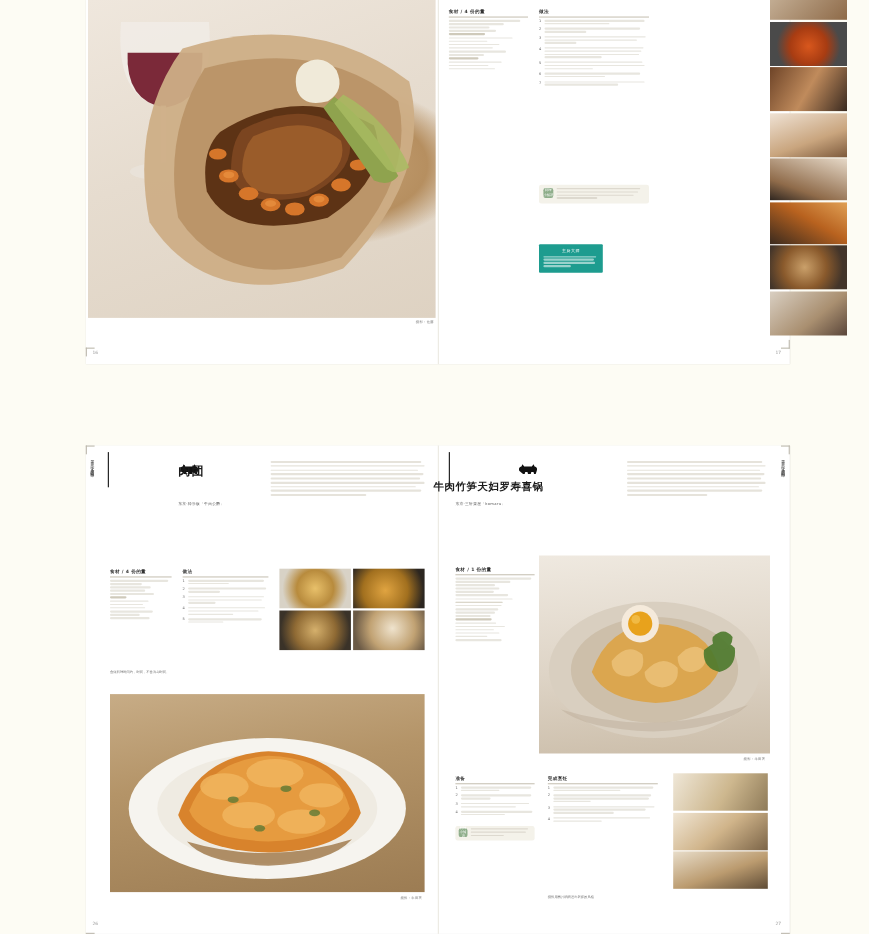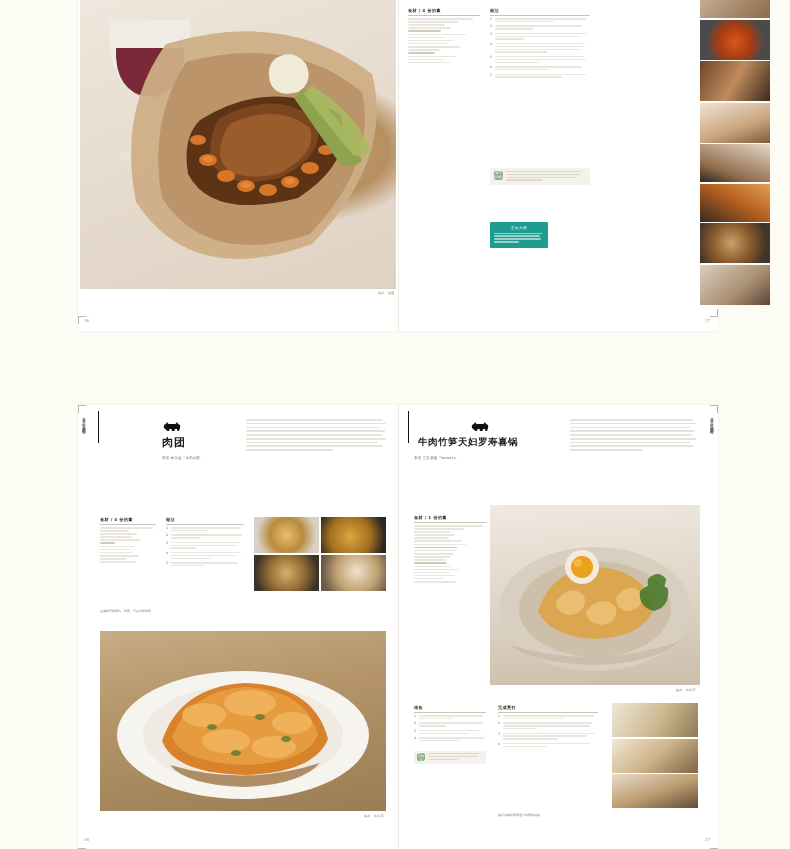--- a/index.html
+++ b/index.html
@@ -255,21 +255,21 @@
   <div class="markline" style="right:0;top:0;width:.6px;height:8px"></div>
   <div class="markline" style="left:0;bottom:0;width:8px;height:.6px"></div>
   <div class="markline" style="right:0;bottom:0;width:8px;height:.6px"></div>
 
   <div class="sidetext" style="left:4px;top:10px;height:110px">第二章  能让人上瘾的肉料理</div>
   <div class="rule-v" style="left:20px;top:6px;height:32px"></div>
 
   <svg class="cowicon" style="position:absolute;left:84px;top:16px" viewBox="0 0 40 22">
     <path d="M4 14 q-2 -7 4 -8 l2 -4 3 4 h14 l3 -4 2 4 q6 1 4 8 l-2 6 h-3 l-1 -4 h-4 l-1 4 h-5 l-1 -4 h-4 l-1 4 h-3 z" fill="#111"></path>
   </svg>
-  <div class="recipe-title" style="position:absolute;left:84px;top:30px">肉团</div>
+  <div class="recipe-title" style="position:absolute;left:84px;top:16px">肉团</div>
   <div class="byline" style="position:absolute;left:84px;top:48px">东京·神乐坂「牛肉公爵」</div>
 
   <div class="txtcol bodybars" style="left:168px;top:14px;width:140px">
     <div style="width:98%"></div>
         <div style="width:100%"></div>
         <div style="width:96%"></div>
     <div style="width:99%"></div>
         <div style="width:97%"></div>
         <div style="width:100%"></div>
     <div style="width:94%"></div>
@@ -367,21 +367,21 @@
       <path d="M70 134 q74 22 150 -2 q-20 22 -76 24 q-58 -2 -74 -22 z" fill="#8a5a22" opacity=".65"></path>
     </svg>
   </div>
   <div class="cap" style="left:286px;top:409px">摄影：牛田苍</div>
   <div class="folio" style="left:6px;top:432px">26</div>
 
   <div class="rule-v" style="left:330px;top:6px;height:32px"></div>
   <svg class="cowicon" style="position:absolute;left:392px;top:16px" viewBox="0 0 40 22">
     <path d="M4 14 q-2 -7 4 -8 l2 -4 3 4 h14 l3 -4 2 4 q6 1 4 8 l-2 6 h-3 l-1 -4 h-4 l-1 4 h-5 l-1 -4 h-4 l-1 4 h-3 z" fill="#111"></path>
   </svg>
-  <div class="recipe-title sm" style="position:absolute;left:340px;top:31px">牛肉竹笋天妇罗寿喜锅</div>
+  <div class="recipe-title sm" style="position:absolute;left:316px;top:31px">牛肉竹笋天妇罗寿喜锅</div>
   <div class="byline" style="position:absolute;left:336px;top:48px">东京·三轩茶屋「komaru」</div>
 
   <div class="txtcol bodybars" style="left:492px;top:14px;width:126px">
     <div style="width:98%"></div>
         <div style="width:100%"></div>
         <div style="width:96%"></div>
     <div style="width:99%"></div>
         <div style="width:97%"></div>
         <div style="width:100%"></div>
     <div style="width:95%"></div>

